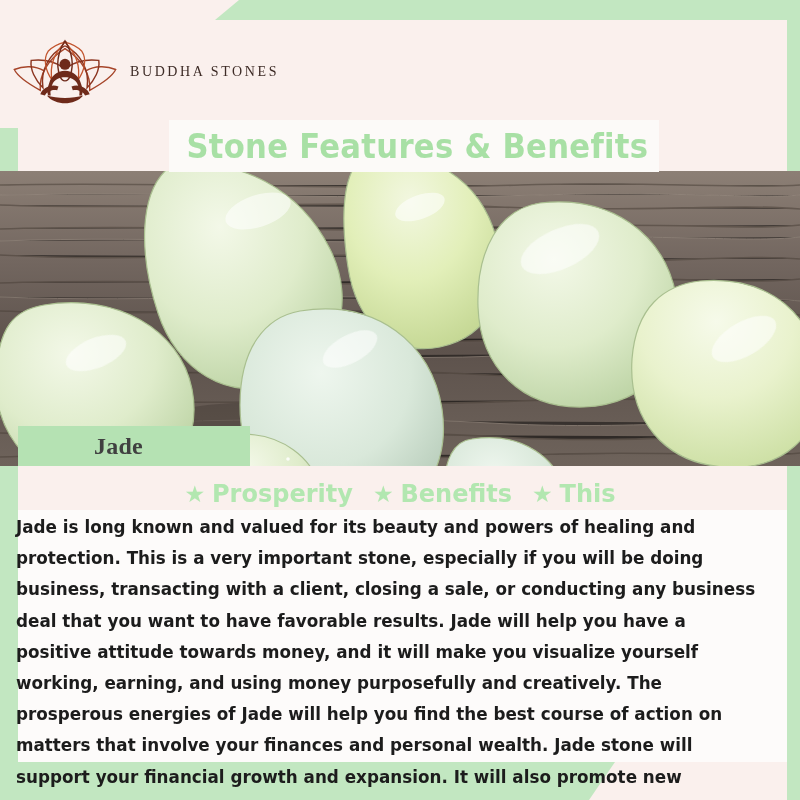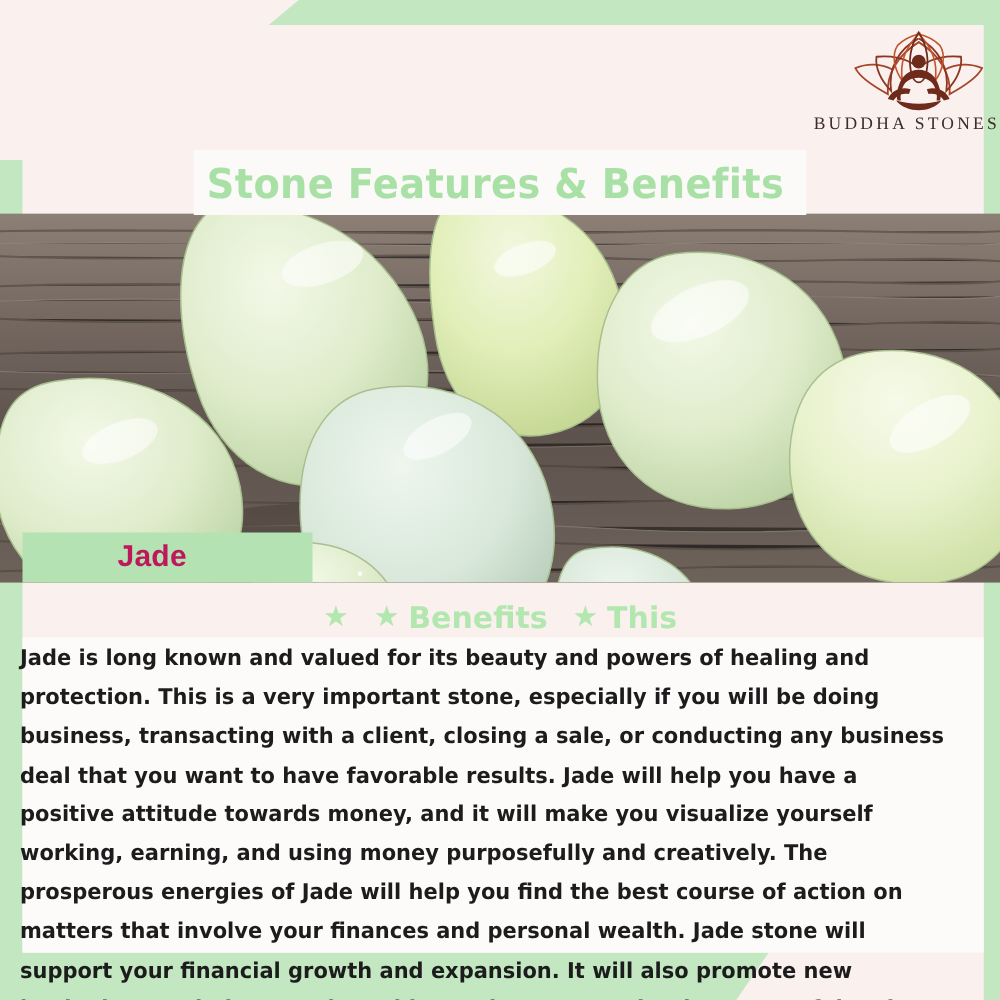--- a/index.html
+++ b/index.html
@@ -54,44 +54,44 @@
     clip-path: polygon(0 0, 100% 0, calc(100% - 26px) 100%, 0 100%);
     z-index: 1;
   }
 
   
   .logo-wrap {
     position: absolute;
     top: 22px; left: 0; right: 0;
     height: 96px;
     display: flex;
-    flex-direction: column;
-    align-items: flex-end;
+    flex-direction: row;
+    align-items: center;
     justify-content: flex-start;
     z-index: 3;
   }
   .logo-mark { width: 130px; height: 66px; display: block; }
   .logo-text {
     margin-top: 4px;
     font-family: "Liberation Serif", serif;
     font-size: 14px;
     letter-spacing: 2.6px;
     color: #3d2b26;
     font-weight: 400;
   }
 
   
   .title-banner {
     position: absolute;
-    top: 120px; left: 155px;
+    top: 120px; left: 169px;
     width: 490px; height: 52px;
     background: #fcfaf8;
     display: flex;
     align-items: center;
-    justify-content: flex-end;
+    justify-content: flex-start;
     z-index: 3;
   }
   .title-banner .title-text {
     font-family: "DejaVu Sans", sans-serif;
     font-weight: bold;
     font-size: 33px;
     color: #a8e0a5;
     letter-spacing: 0.3px;
     white-space: nowrap;
     transform: scaleX(0.93);
@@ -112,24 +112,24 @@
   .stone-tag {
     position: absolute;
     top: 426px; left: 18px;
     width: 232px; height: 40px;
     background: #b5e2b3;
     display: flex;
     align-items: center;
     z-index: 4;
   }
   .stone-tag .stone-name {
-    font-family: Liberation Sans, sans-serif;
+    font-family: Liberation Serif, serif;
     font-weight: bold;
     font-size: 24px;
-    color: #be185d;
+    color: #404040;
     margin-left: 76px;
     letter-spacing: 0.2px;
   }
 
   
   .benefits {
     position: absolute;
     top: 478px; left: 0; right: 0;
     height: 32px;
     display: flex;
@@ -312,20 +312,21 @@
     </svg>
   </div>
 
   <div class="stone-tag">
     <span class="stone-name">Jade</span>
   </div>
 
   <div class="benefits">
     <span class="benefit">
       <span class="star">★</span>
+      <span>Prosperity</span>
     </span>
     <span class="benefit">
       <span class="star">★</span>
       <span>Benefits</span>
     </span>
     <span class="benefit">
       <span class="star">★</span>
       <span>This</span>
     </span>
   </div>

